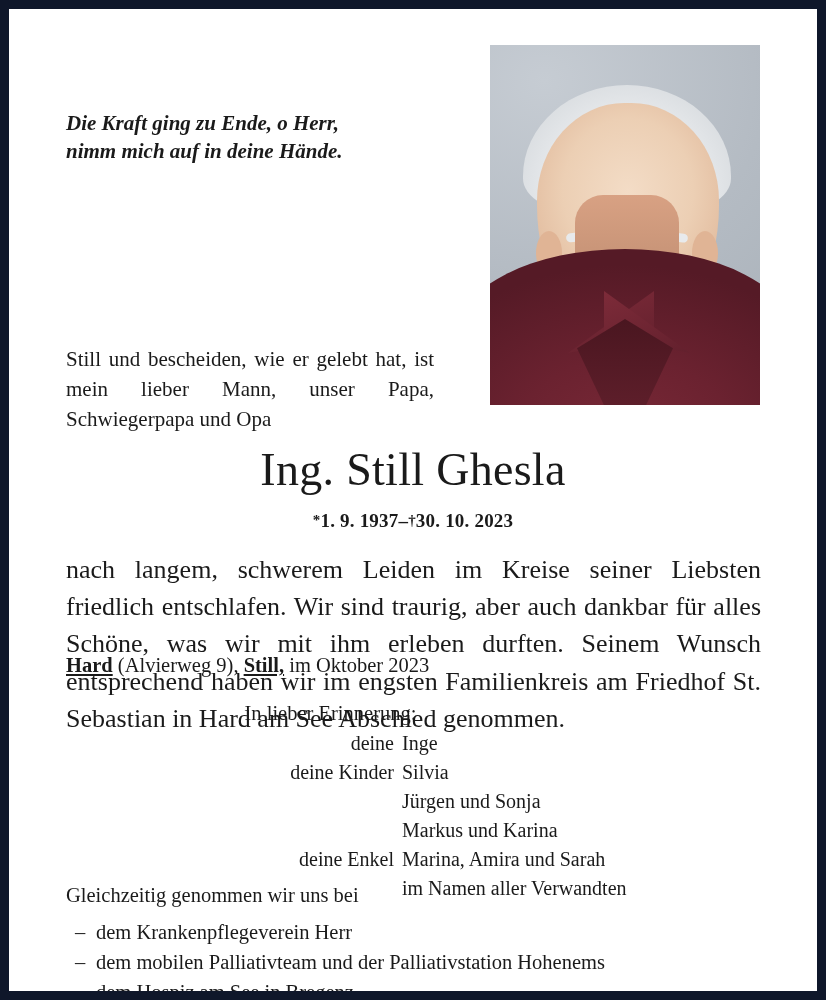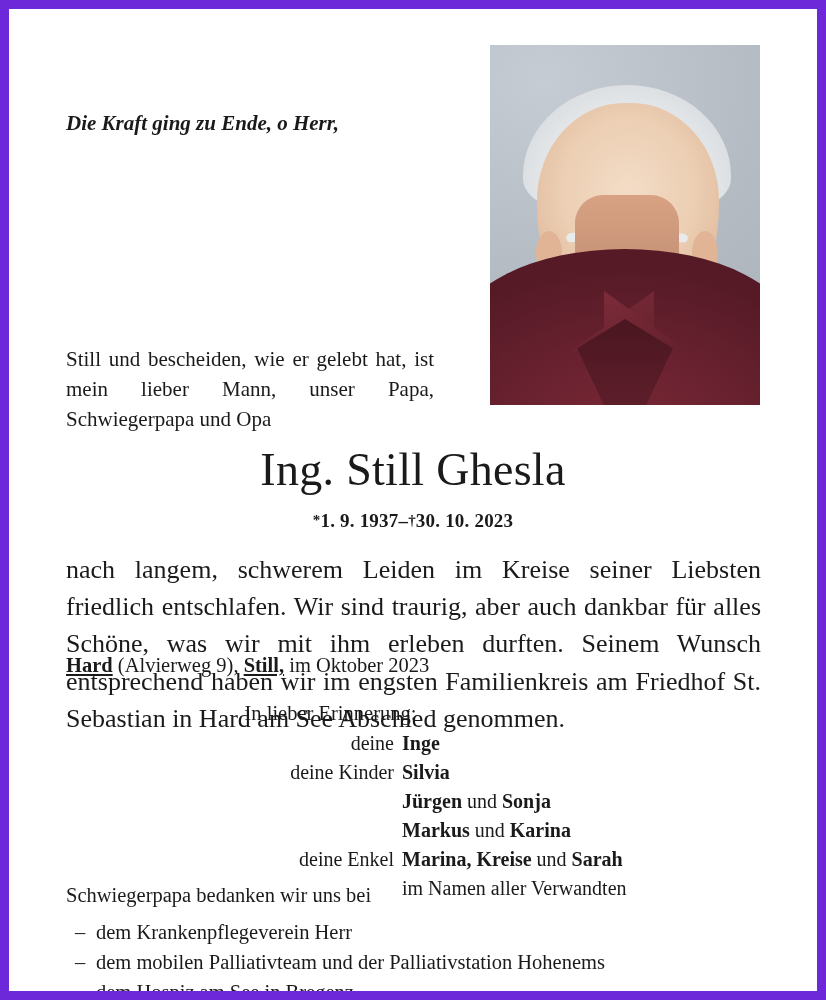--- a/index.html
+++ b/index.html
@@ -14,21 +14,21 @@
     color: #1a1a1a;
     overflow: hidden;
   }
 
   
   #notice {
     position: relative;
     box-sizing: border-box;
     width: 826px;
     height: 1000px;
-    background: #6d28d9;
+    background: #0f172a;
     padding: 9px;
   }
   #sheet {
     position: relative;
     box-sizing: border-box;
     width: 100%;
     height: 100%;
     background: #ffffff;
     overflow: hidden;
   }
@@ -259,21 +259,21 @@
     line-height: 1.45;
     vertical-align: baseline;
     white-space: nowrap;
   }
   .fam-rel {
     width: 385px;
     text-align: right;
     padding-right: 8px !important;
   }
   .fam-names { text-align: left; }
-  .fam-names b { font-weight: 700; text-align: right; }
+  .fam-names b { font-weight: 400; text-align: right; }
 
   
   .thanks {
     position: absolute;
     left: 57px;
     top: 872px;
     font-size: 20.5px;
     line-height: 1.45;
   }
   .thanks-list {
@@ -312,20 +312,21 @@
       <div class="mouth"></div>
       <div class="neck"></div>
       <div class="torso"></div>
       <div class="collar-l"></div>
       <div class="collar-r"></div>
       <div class="collar"></div>
     </div>
 
     <div class="verse">
       <div>Die Kraft ging zu Ende, o Herr,</div>
+      <div>nimm mich auf in deine Hände.</div>
     </div>
 
     <div class="intro">Still und bescheiden, wie er gelebt hat, ist mein lieber Mann, unser Papa, Schwiegerpapa und Opa</div>
 
     <div class="name">Ing. Still Ghesla</div>
 
     <div class="dates">
       <span class="sym">*</span><span>1. 9. 1937</span><span>–</span><span class="sym">†</span><span>30. 10. 2023</span>
     </div>
 
@@ -353,32 +354,32 @@
             <tr>
               <td class="fam-rel"></td>
               <td class="fam-names"><b>Jürgen</b><span> und </span><b>Sonja</b></td>
             </tr>
             <tr>
               <td class="fam-rel"></td>
               <td class="fam-names"><b>Markus</b><span> und </span><b>Karina</b></td>
             </tr>
             <tr>
               <td class="fam-rel">deine Enkel</td>
-              <td class="fam-names"><b>Marina, Kreise</b><span> und </span><b>Sarah</b></td>
+              <td class="fam-names"><b>Marina, Amira</b><span> und </span><b>Sarah</b></td>
             </tr>
             <tr>
               <td class="fam-rel"></td>
               <td class="fam-names"><span>im Namen aller Verwandten</span></td>
             </tr>
           </tbody>
       </table>
     </div>
 
     <div class="thanks">
-      <div>Schwiegerpapa bedanken wir uns bei</div>
+      <div>Gleichzeitig genommen wir uns bei</div>
       <ul class="thanks-list">
           <li><span class="dash">–</span><span>dem Krankenpflegeverein Herr</span></li>
           <li><span class="dash">–</span><span>dem mobilen Palliativteam und der Palliativstation Hohenems</span></li>
           <li><span class="dash">–</span><span>dem Hospiz am See in Bregenz</span></li>
         </ul>
     </div>
 
   </div>
 </div>
 

